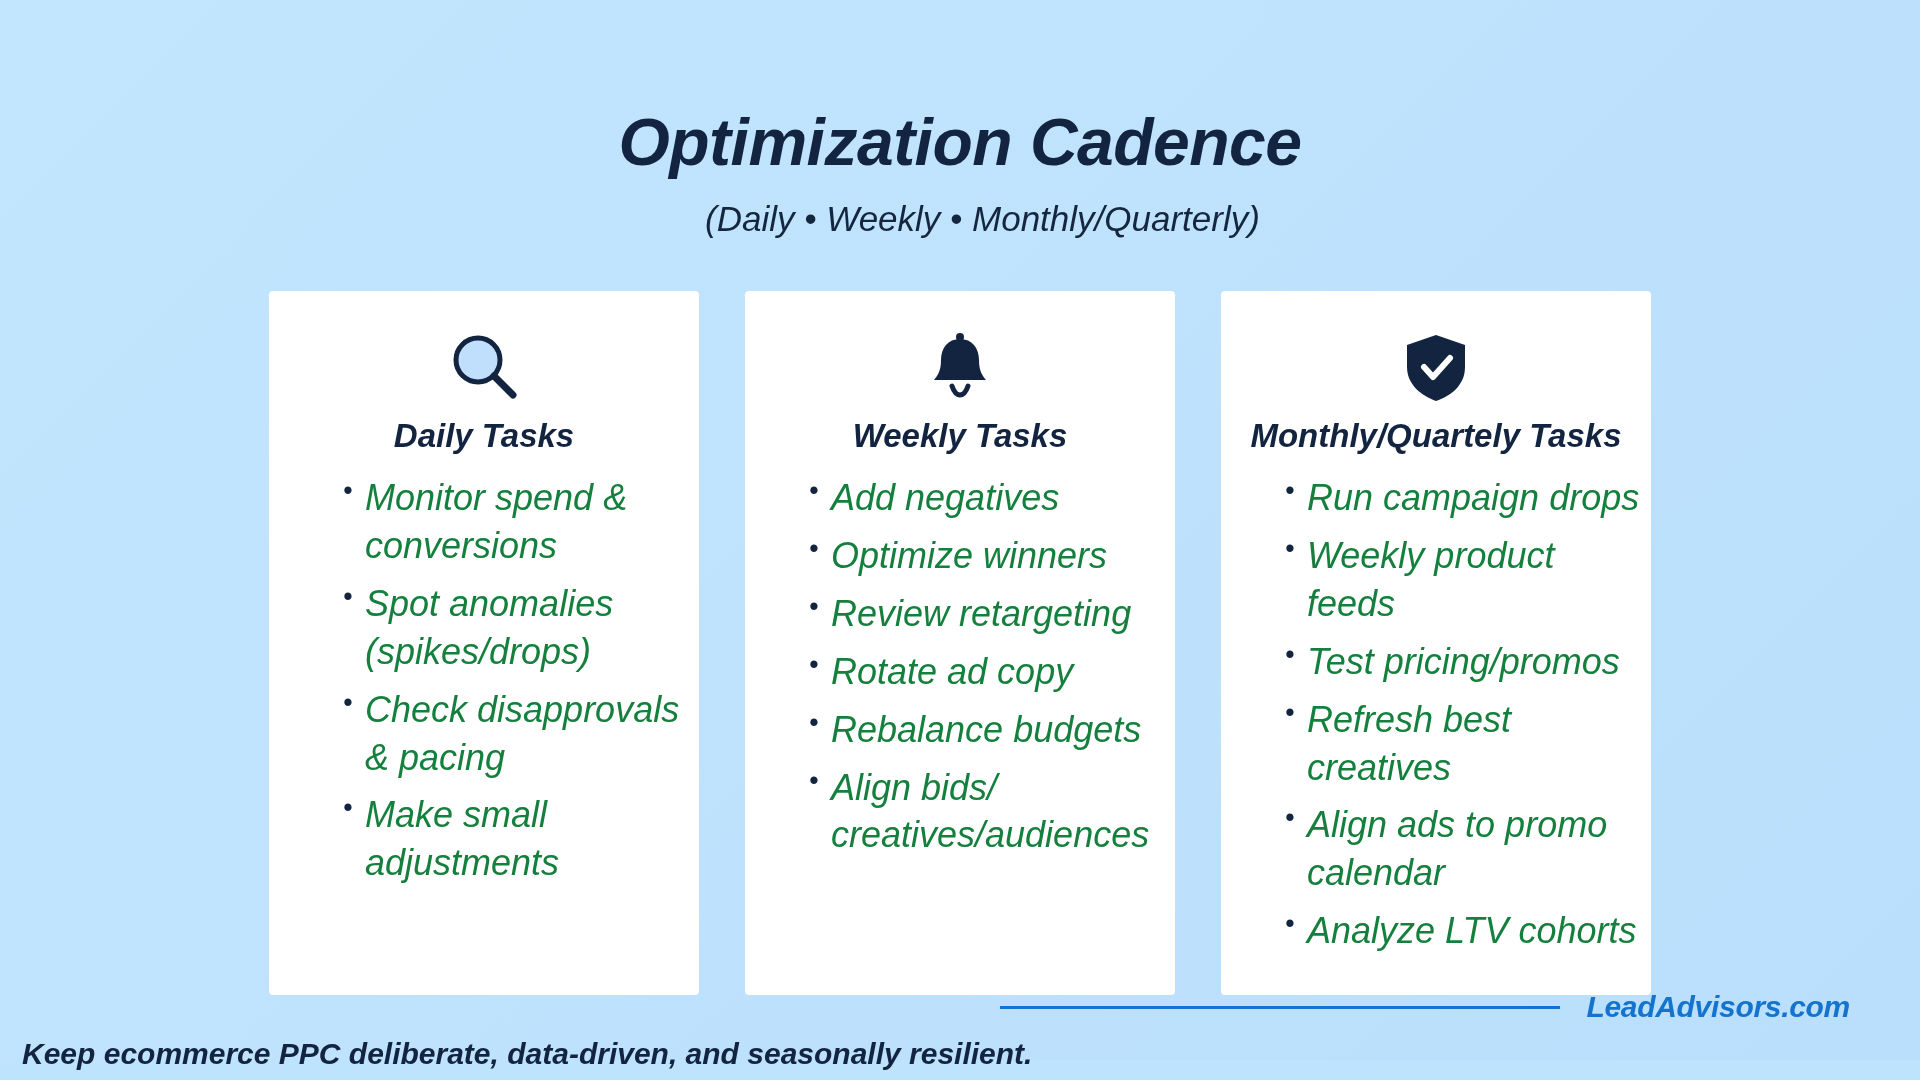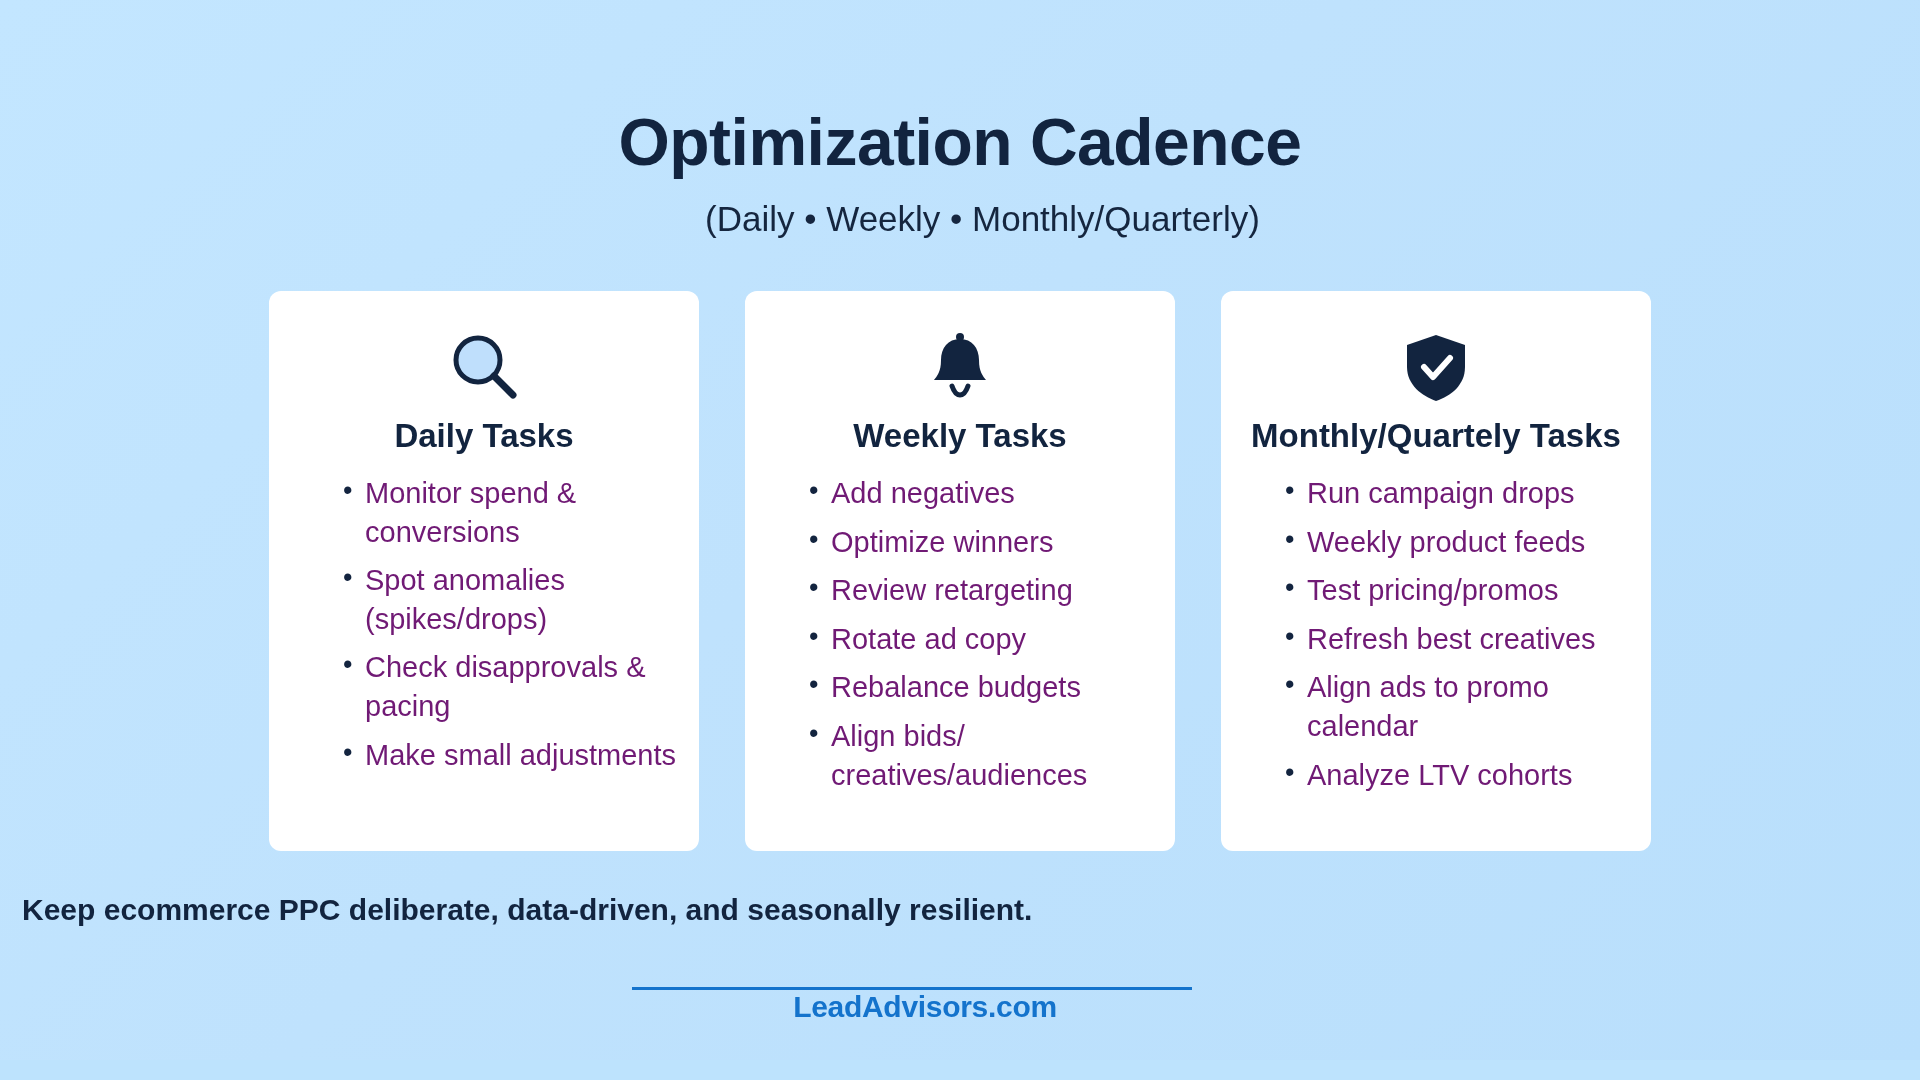--- a/index.html
+++ b/index.html
@@ -12,20 +12,21 @@
     background: #bde3fd;
     font-family: "Liberation Sans", sans-serif;
     overflow: hidden;
   }
   .canvas {
     position: relative;
     width: 1920px;
     height: 1060px;
     background: linear-gradient(135deg, #c3e6ff 0%, #bfe2fd 45%, #b9dffc 100%);
     box-sizing: border-box;
+    font-style: italic;
   }
   .header {
     text-align: center;
     padding-top: 108px;
   }
   .title {
     font-size: 66px;
     font-weight: bold;
     color: #12243f;
     letter-spacing: -0.5px;
@@ -41,21 +42,21 @@
   .cards {
     display: flex;
     justify-content: center;
     gap: 46px;
     margin-top: 52px;
   }
   .card {
     width: 430px;
     min-height: 560px;
     background: #ffffff;
-    border-radius: 12px;
+    border-radius: 4px;
     box-sizing: border-box;
     padding: 34px 28px 30px 28px;
     display: flex;
     flex-direction: column;
     align-items: center;
   }
   .icon-wrap {
     height: 86px;
     display: flex;
     align-items: center;
@@ -72,23 +73,23 @@
   }
   .bullets {
     list-style: none;
     margin: 0;
     padding: 0;
     width: 100%;
     align-self: flex-start;
   }
   .bullets li {
     position: relative;
-    font-size: 29px;
+    font-size: 36px;
     line-height: 1.33;
-    color: #701a75;
+    color: #15803d;
     padding-left: 30px;
     margin-bottom: 10px;
   }
   .bullets li::before {
     content: "•";
     position: absolute;
     left: 8px;
     top: -1px;
     font-size: 27px;
     color: #13243f;
@@ -106,21 +107,20 @@
   }
   .brandbar {
     position: absolute;
     left: 0;
     right: 0;
     bottom: 36px;
     display: flex;
     align-items: center;
     justify-content: flex-end;
     padding-right: 70px;
-    flex-direction: column;
   }
   .brand-line {
     height: 3px;
     background: #1473cc;
     width: 560px;
     margin-right: 26px;
   }
   .brand-text {
     font-size: 30px;
     font-weight: bold;

